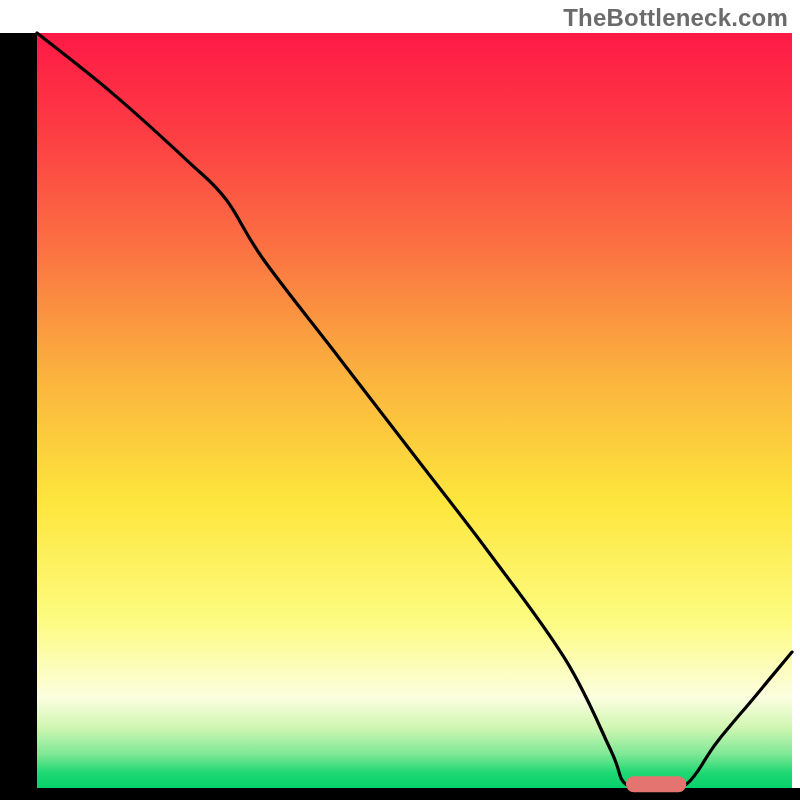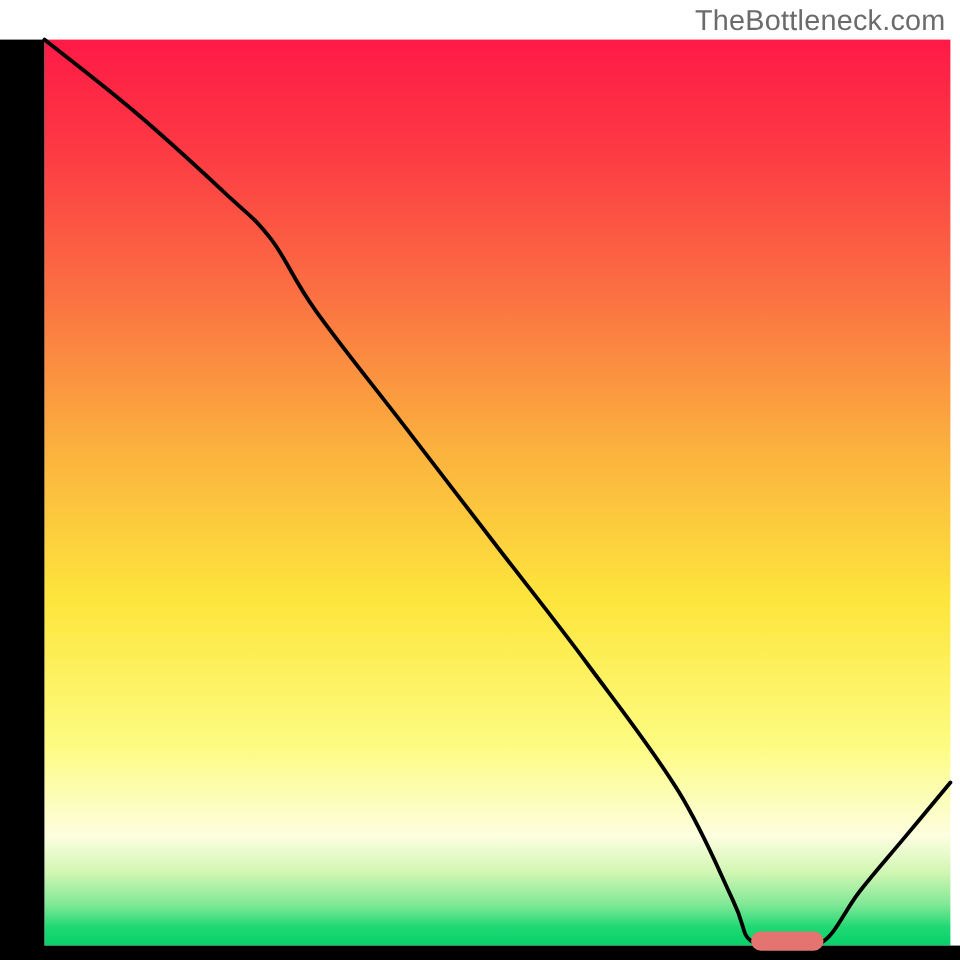--- a/index.html
+++ b/index.html
@@ -14,21 +14,21 @@
   .frame {
     position: relative;
     width: 800px;
     height: 800px;
   }
   .watermark {
     position: absolute;
     top: 4px;
     right: 12px;
     font-size: 24px;
-    font-weight: 400;
+    font-weight: 700;
     color: #6b6b6b;
     letter-spacing: 0.2px;
     user-select: none;
   }
   svg.chart-svg {
     position: absolute;
     left: 0;
     top: 0;
   }
 </style>

